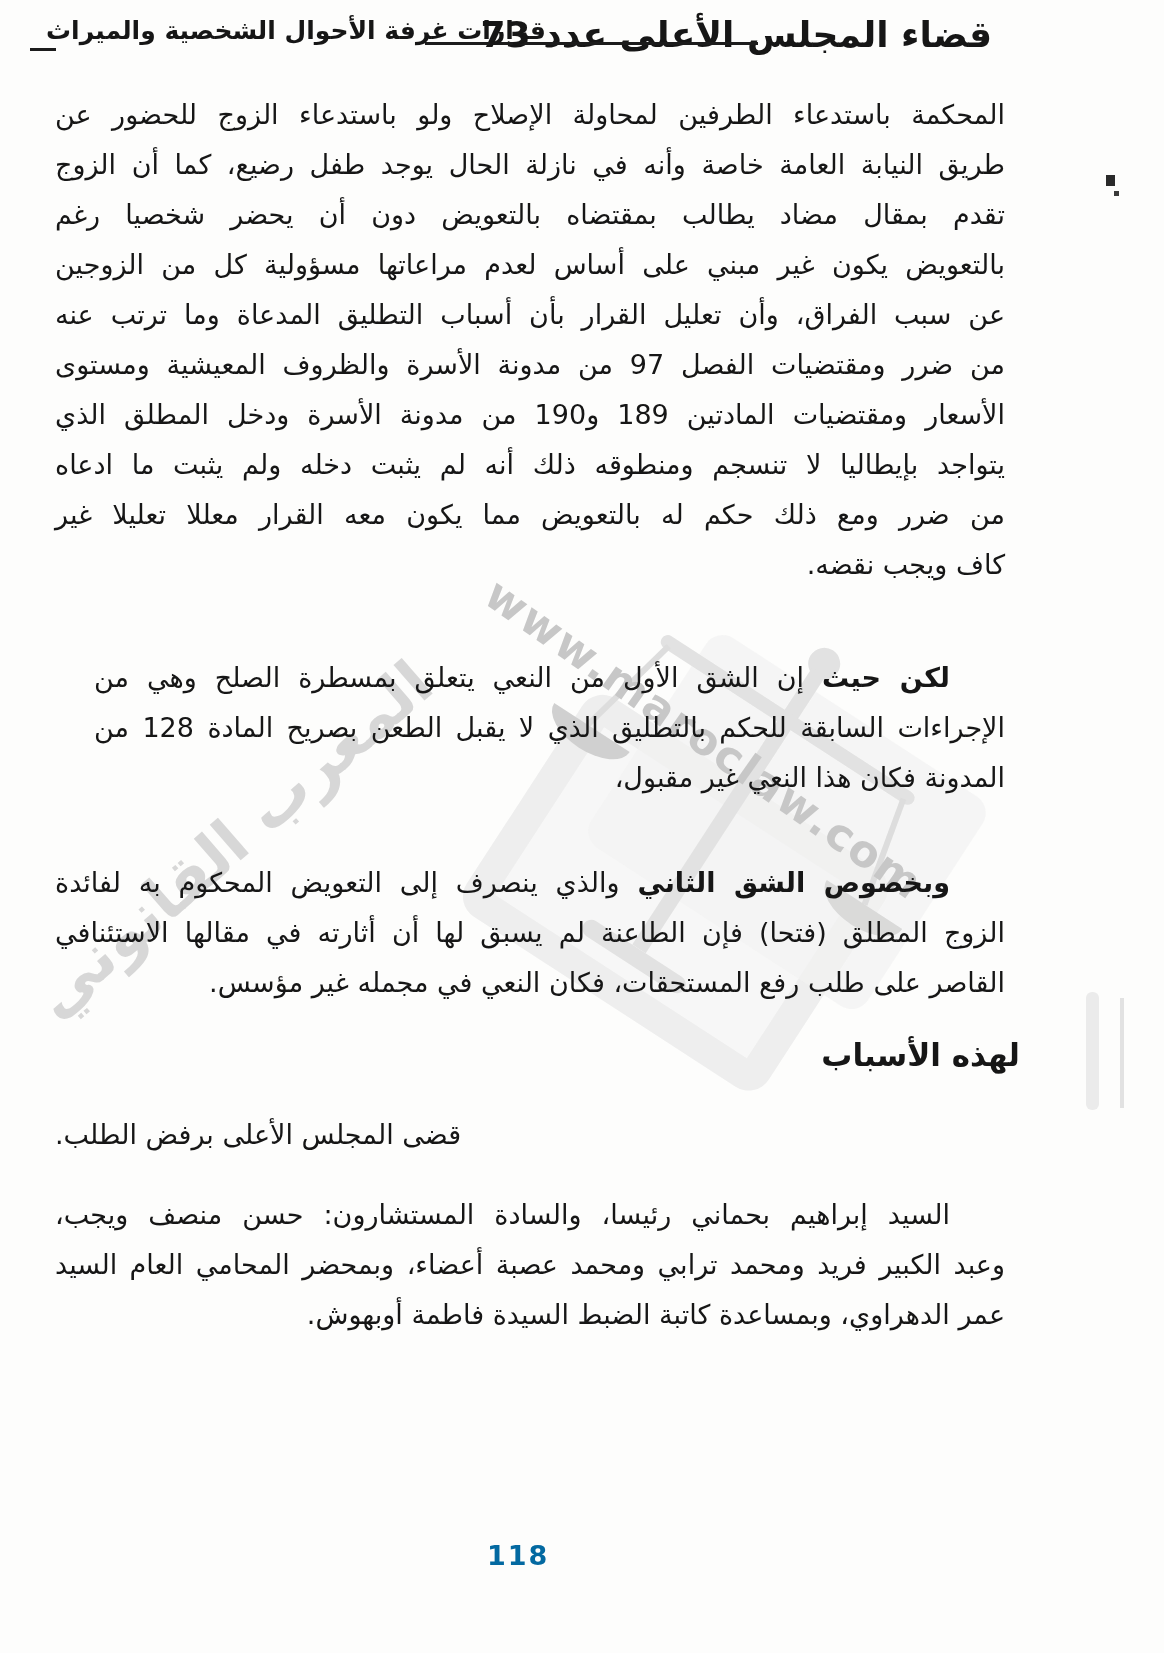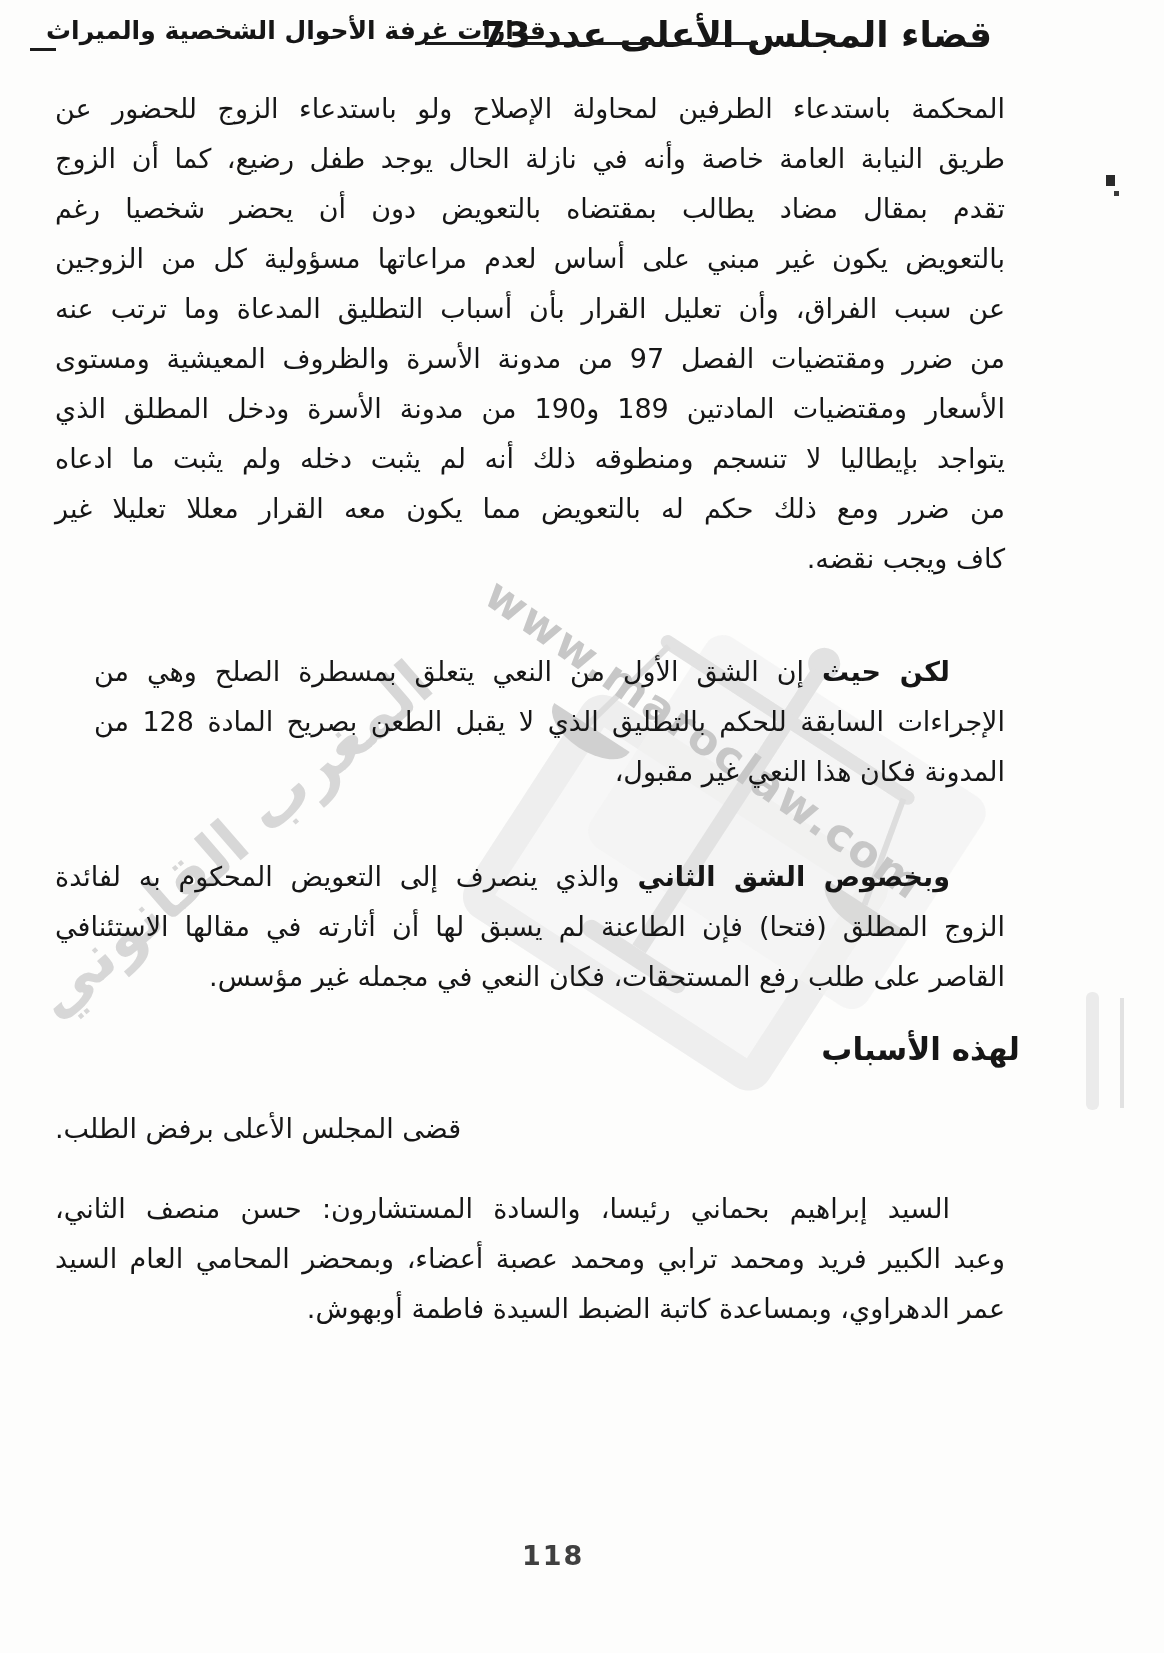--- a/index.html
+++ b/index.html
@@ -44,42 +44,42 @@
   }
   .wm-ar {
     position: absolute; left: 42px; top: 968px;
     transform: rotate(-41deg); transform-origin: 0 50%;
     font-size: 62px; font-weight: bold; color: #d7d7d7;
     direction: rtl; white-space: nowrap;
   }
 
   
   .body-block {
-    position: absolute; left: 55px; top: 84px; width: 950px;
+    position: absolute; left: 55px; top: 90px; width: 950px;
     z-index: 2; direction: rtl;
     font-size: 27px; line-height: 50px;
   }
   .tline { text-align: justify; text-align-last: justify; }
   .lines .tline:last-child { text-align-last: right; }
   .firstline { text-indent: 55px; }
   .lead { font-weight: bold; }
   .para2 { margin-top: 63px; margin-left: 39px; }
   .para3 { margin-top: 55px; }
   .heading {
     margin-top: 22px; 
     font-size: 31px; font-weight: bold;
     transform: translateX(15px);
   }
   .ruling { margin-top: 30px; text-align: left; text-indent: 100px; }
   .panel { margin-top: 30px; }
 
   
   .page-number {
-    position: absolute; left: 522px; top: 1540px; z-index: 2;
-    font-size: 27px; font-weight: bold; letter-spacing: 2px; color: #404040;
+    position: absolute; left: 487px; top: 1540px; z-index: 2;
+    font-size: 27px; font-weight: bold; letter-spacing: 2px; color: #0369a1;
   }
 
   
   .ink-dot-1 { position: absolute; left: 1106px; top: 175px; width: 9px; height: 11px; background: #2a2a2a; z-index: 2; }
   .ink-dot-2 { position: absolute; left: 1114px; top: 191px; width: 5px; height: 5px; background: #3a3a3a; z-index: 2; }
   .smudge-1 { position: absolute; left: 1086px; top: 992px; width: 13px; height: 118px; background: #ebebeb; border-radius: 6px; z-index: 1; }
   .smudge-2 { position: absolute; left: 1120px; top: 998px; width: 4px; height: 110px; background: #e2e2e2; z-index: 1; }
 </style>
 </head>
 <body>
@@ -144,21 +144,21 @@
           <div class="tline">الزوج المطلق (فتحا) فإن الطاعنة لم يسبق لها أن أثارته في مقالها الاستئنافي</div>
           <div class="tline">القاصر على طلب رفع المستحقات، فكان النعي في مجمله غير مؤسس.</div>
         </div>
     </div>
 
     <div class="heading">لهذه الأسباب</div>
 
     <div class="ruling">قضى المجلس الأعلى برفض الطلب.</div>
 
     <div class="panel">
-      <div class="tline firstline">السيد إبراهيم بحماني رئيسا، والسادة المستشارون: حسن منصف الثاني،</div>
+      <div class="tline firstline">السيد إبراهيم بحماني رئيسا، والسادة المستشارون: حسن منصف ويجب،</div>
       <div class="lines">
           <div class="tline">وعبد الكبير فريد ومحمد ترابي ومحمد عصبة أعضاء، وبمحضر المحامي العام السيد</div>
           <div class="tline">عمر الدهراوي، وبمساعدة كاتبة الضبط السيدة فاطمة أوبهوش.</div>
         </div>
     </div>
 
   </div>
 
   <div class="page-number">118</div>
 

